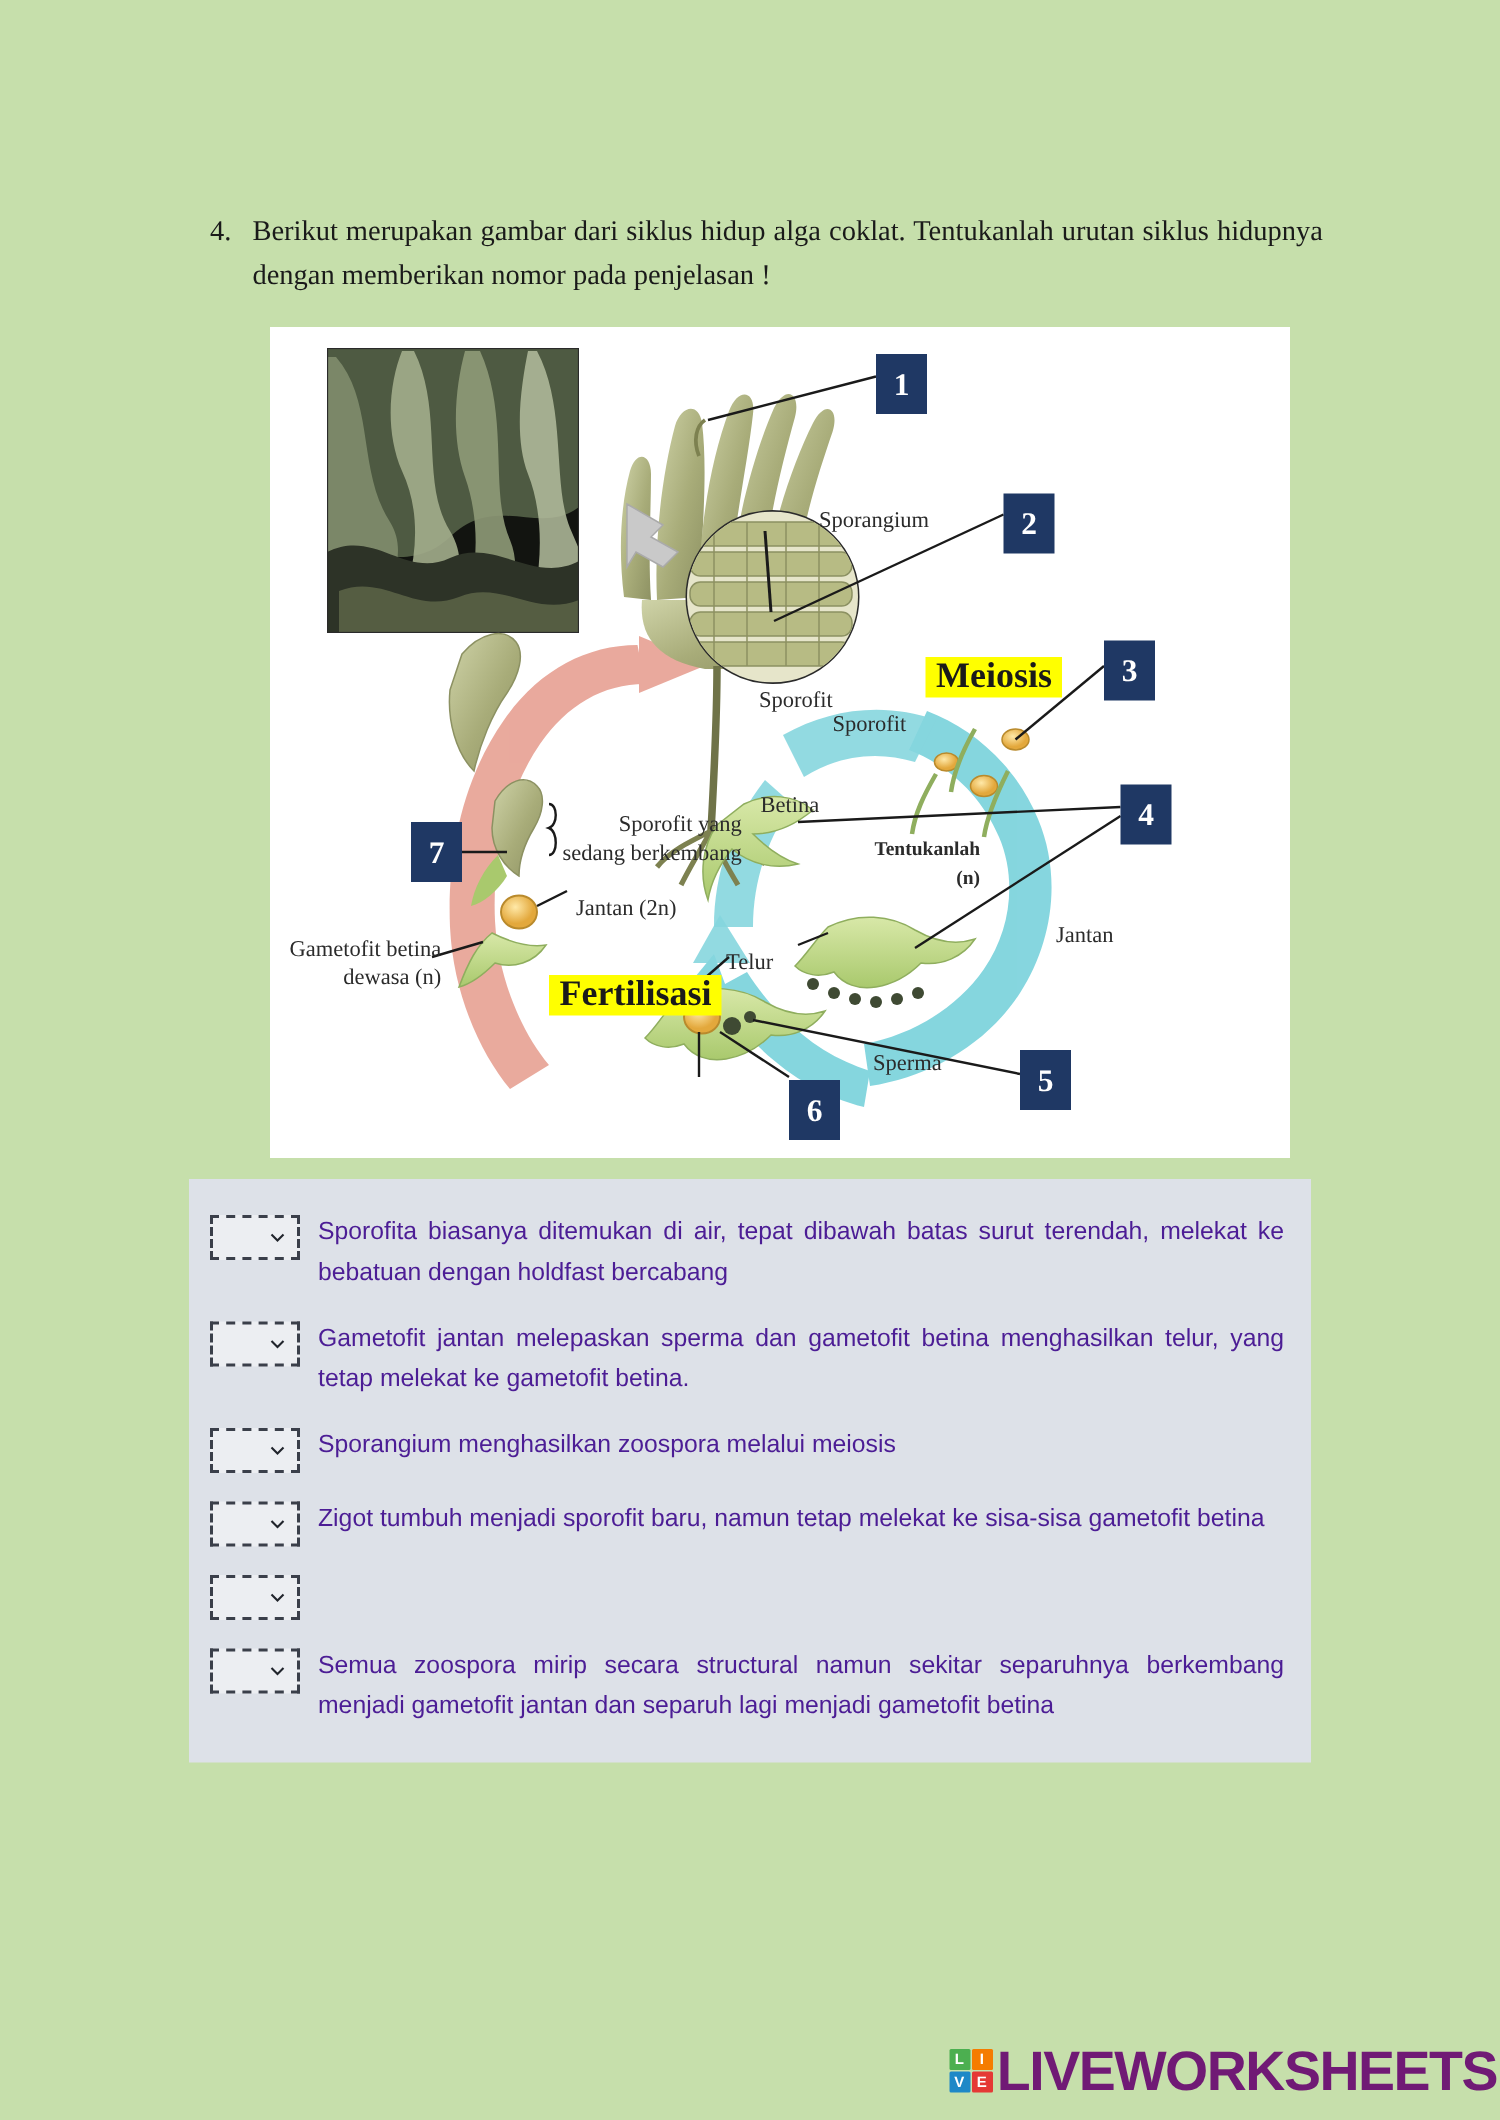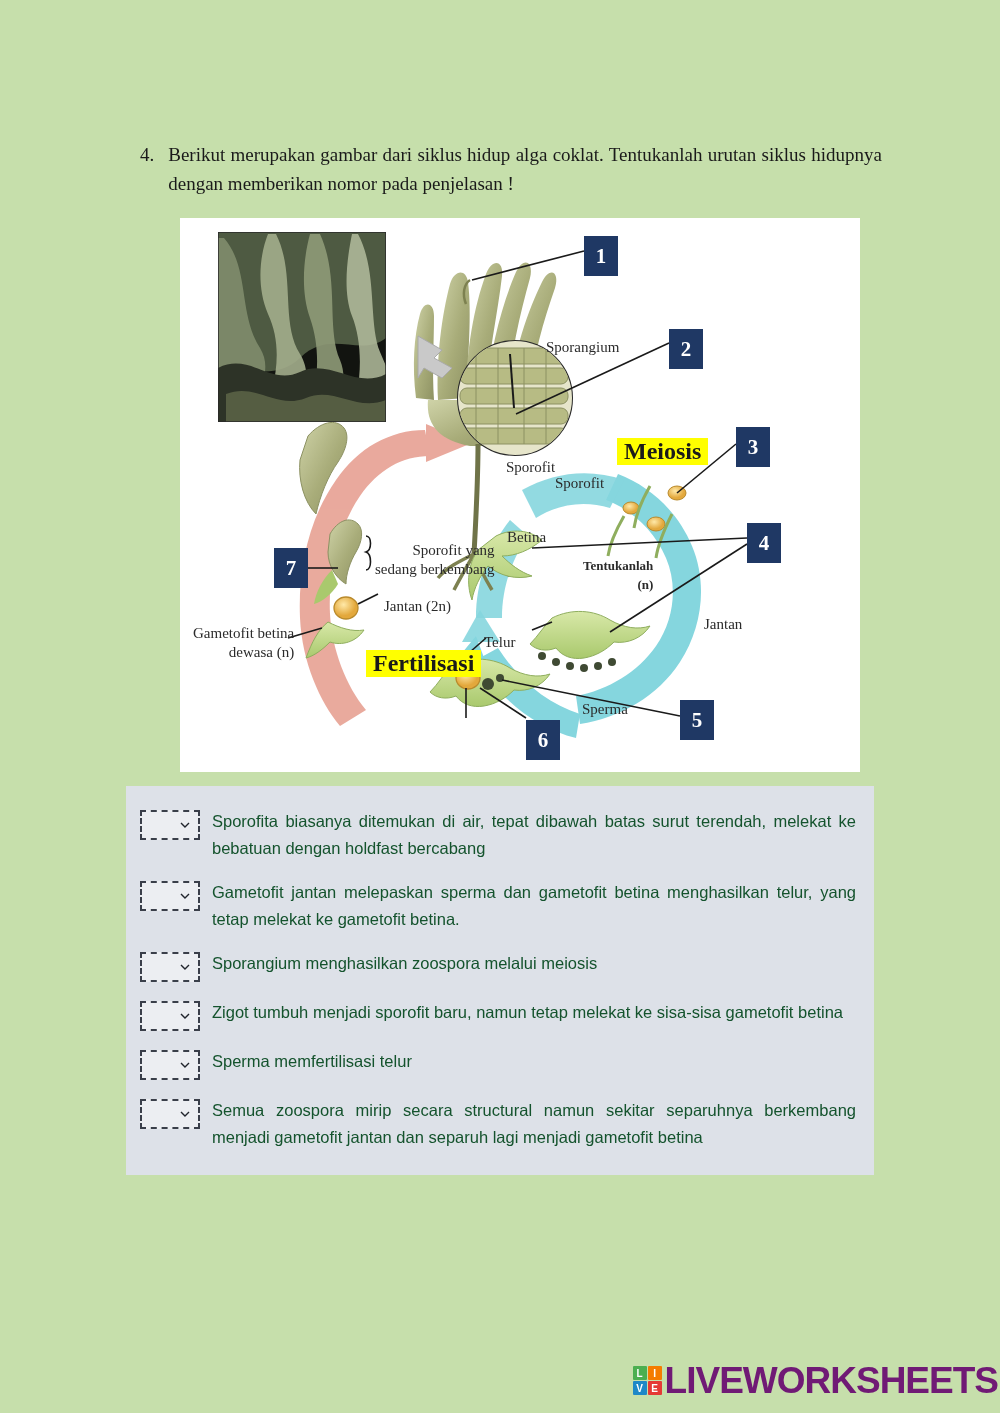--- a/index.html
+++ b/index.html
@@ -126,21 +126,21 @@
     position: absolute;
     left: 7px;
     top: 3px;
     font-size: 13px;
     color: #1a1a1a;
   }
 
   .ans-text {
     font-size: 16.5px;
     line-height: 27px;
-    color: #14532d;
+    color: #4c1d95;
     text-align: justify;
     text-justify: inter-word;
     flex: 1 1 auto;
   }
 
   
   .lw-logo {
     position: absolute;
     right: 2px;
     top: 1362px;
@@ -411,21 +411,20 @@
 
   <div class="ans-row">
     <div class="ans-select">
       <span class="ans-value"></span>
       <span class="chev">
         <svg viewBox="0 0 10 10" width="10" height="10">
             <path d="M1 3 L5 7 L9 3" fill="none" stroke="#20242c" stroke-width="1.4"></path>
           </svg>
       </span>
     </div>
-    <div class="ans-text">Sperma memfertilisasi telur</div>
   </div>
 
   <div class="ans-row">
     <div class="ans-select">
       <span class="ans-value"></span>
       <span class="chev">
         <svg viewBox="0 0 10 10" width="10" height="10">
             <path d="M1 3 L5 7 L9 3" fill="none" stroke="#20242c" stroke-width="1.4"></path>
           </svg>
       </span>

